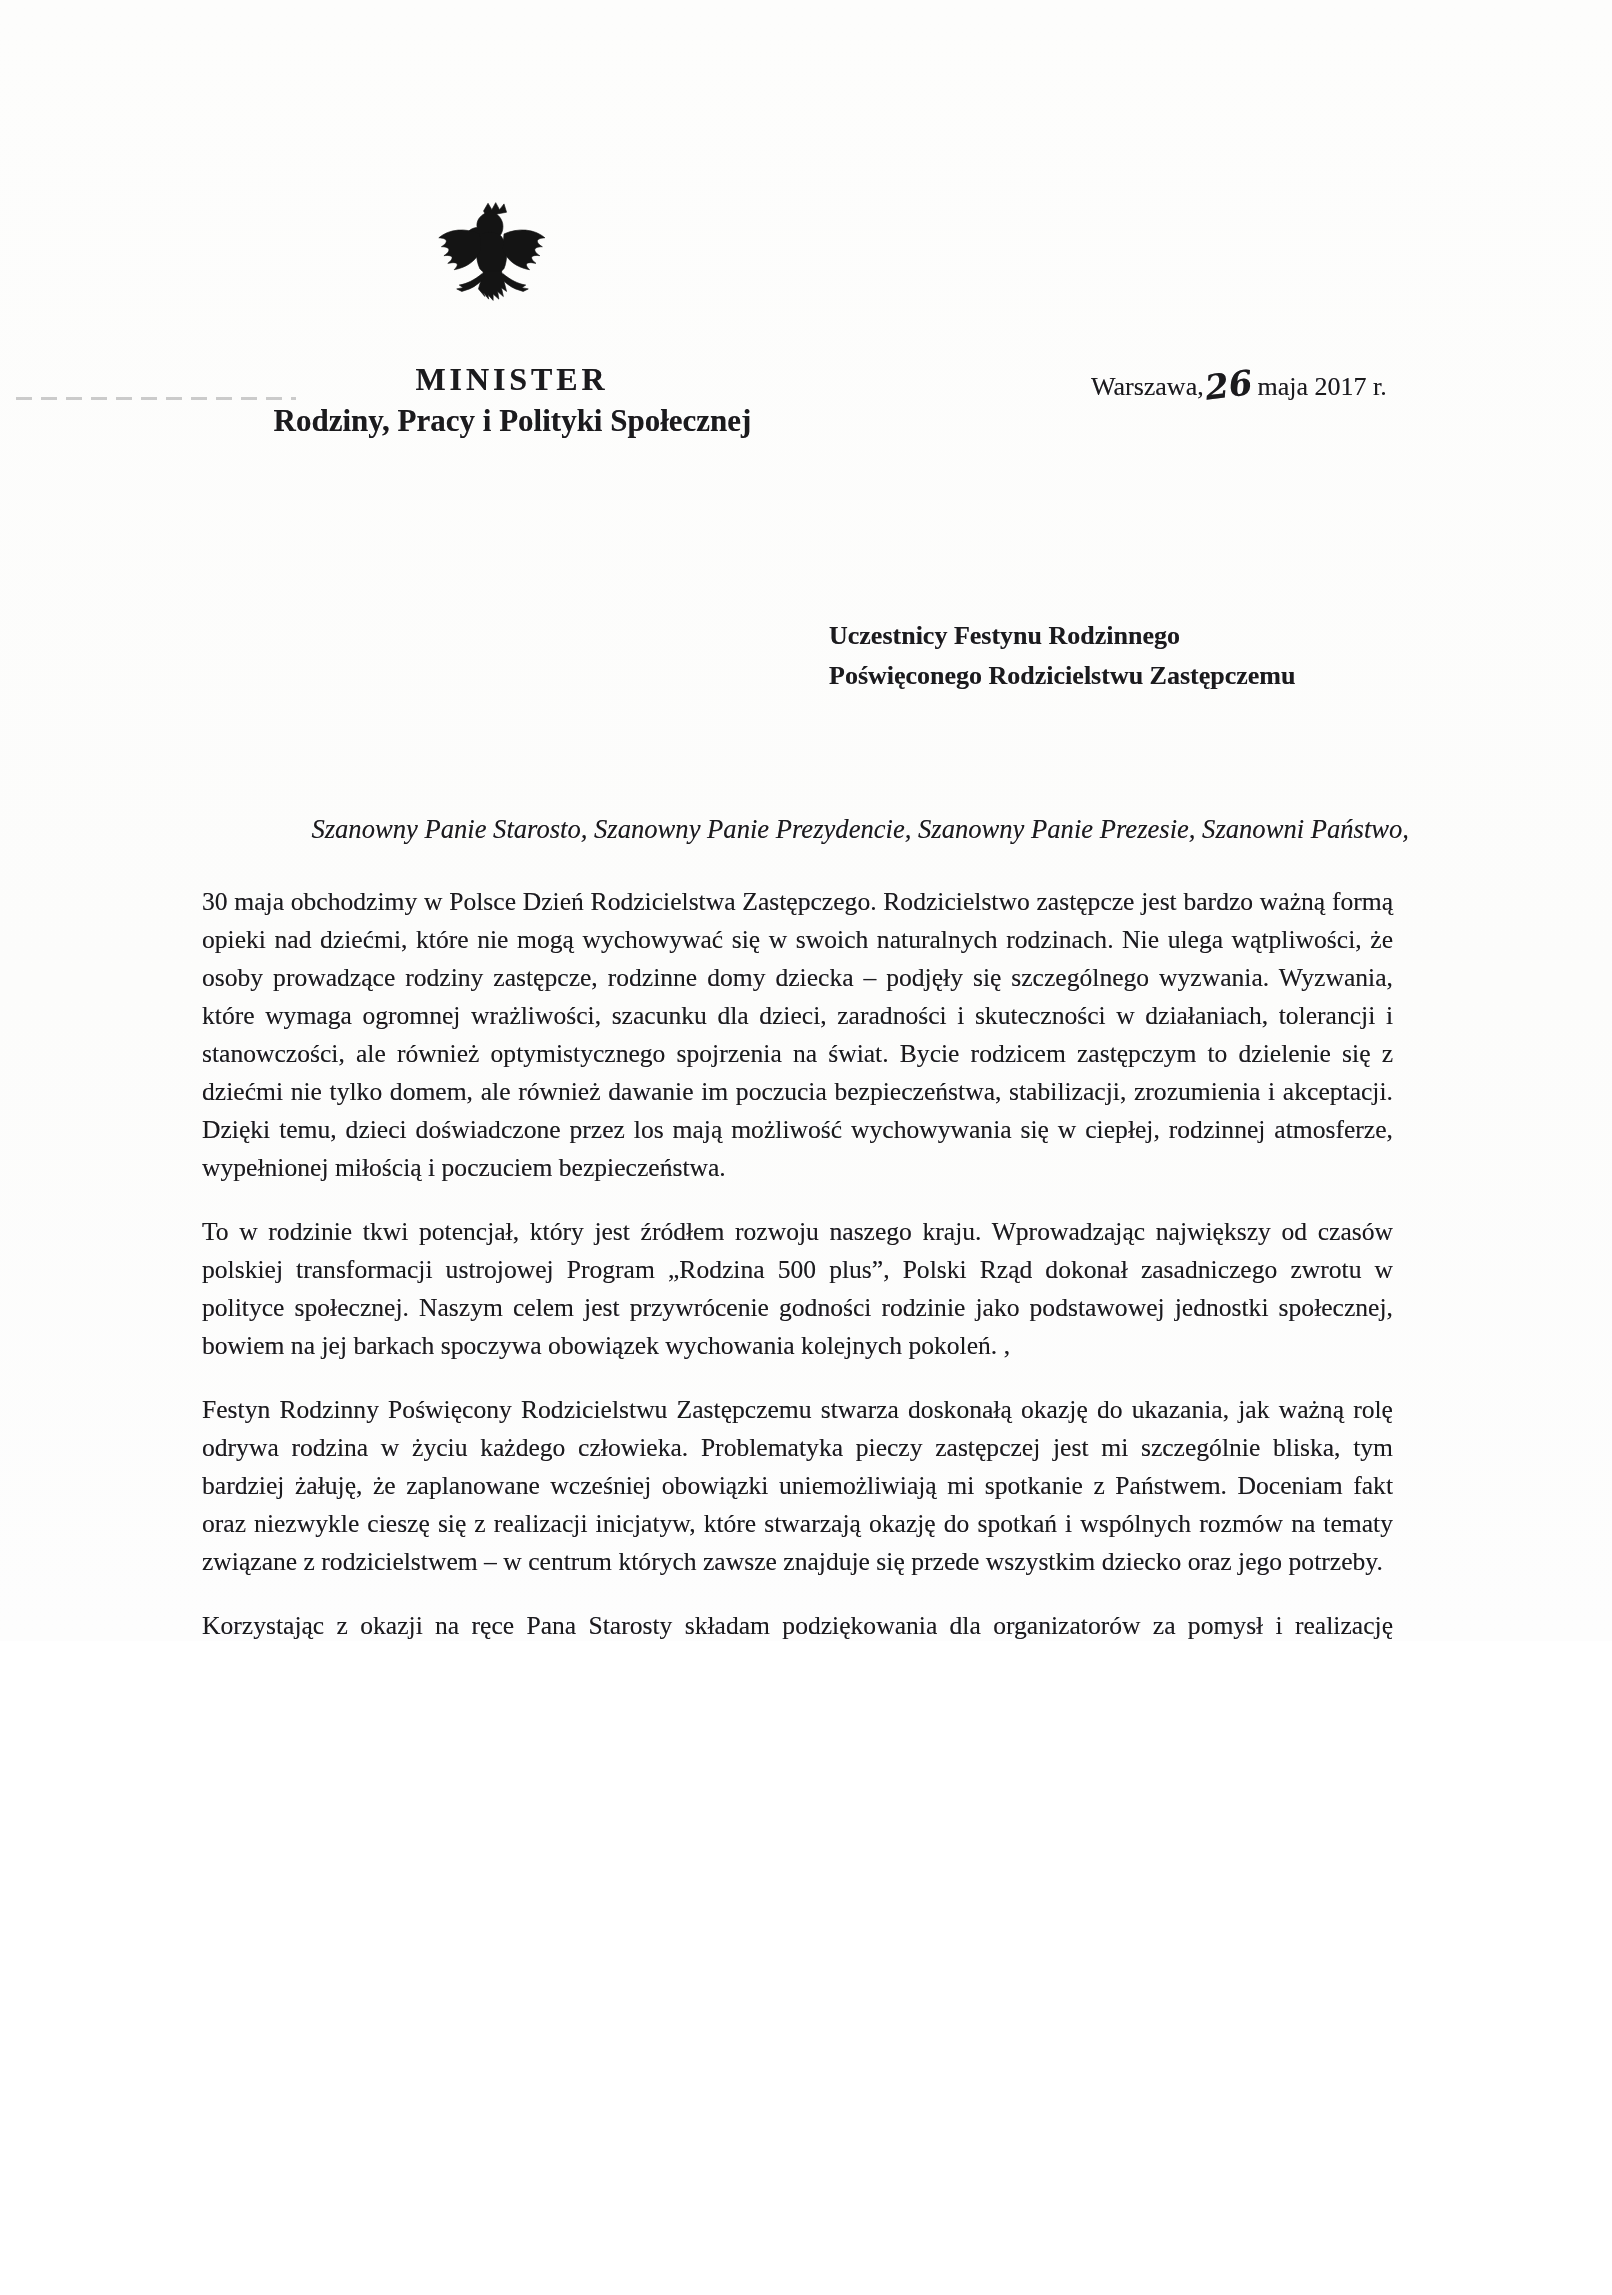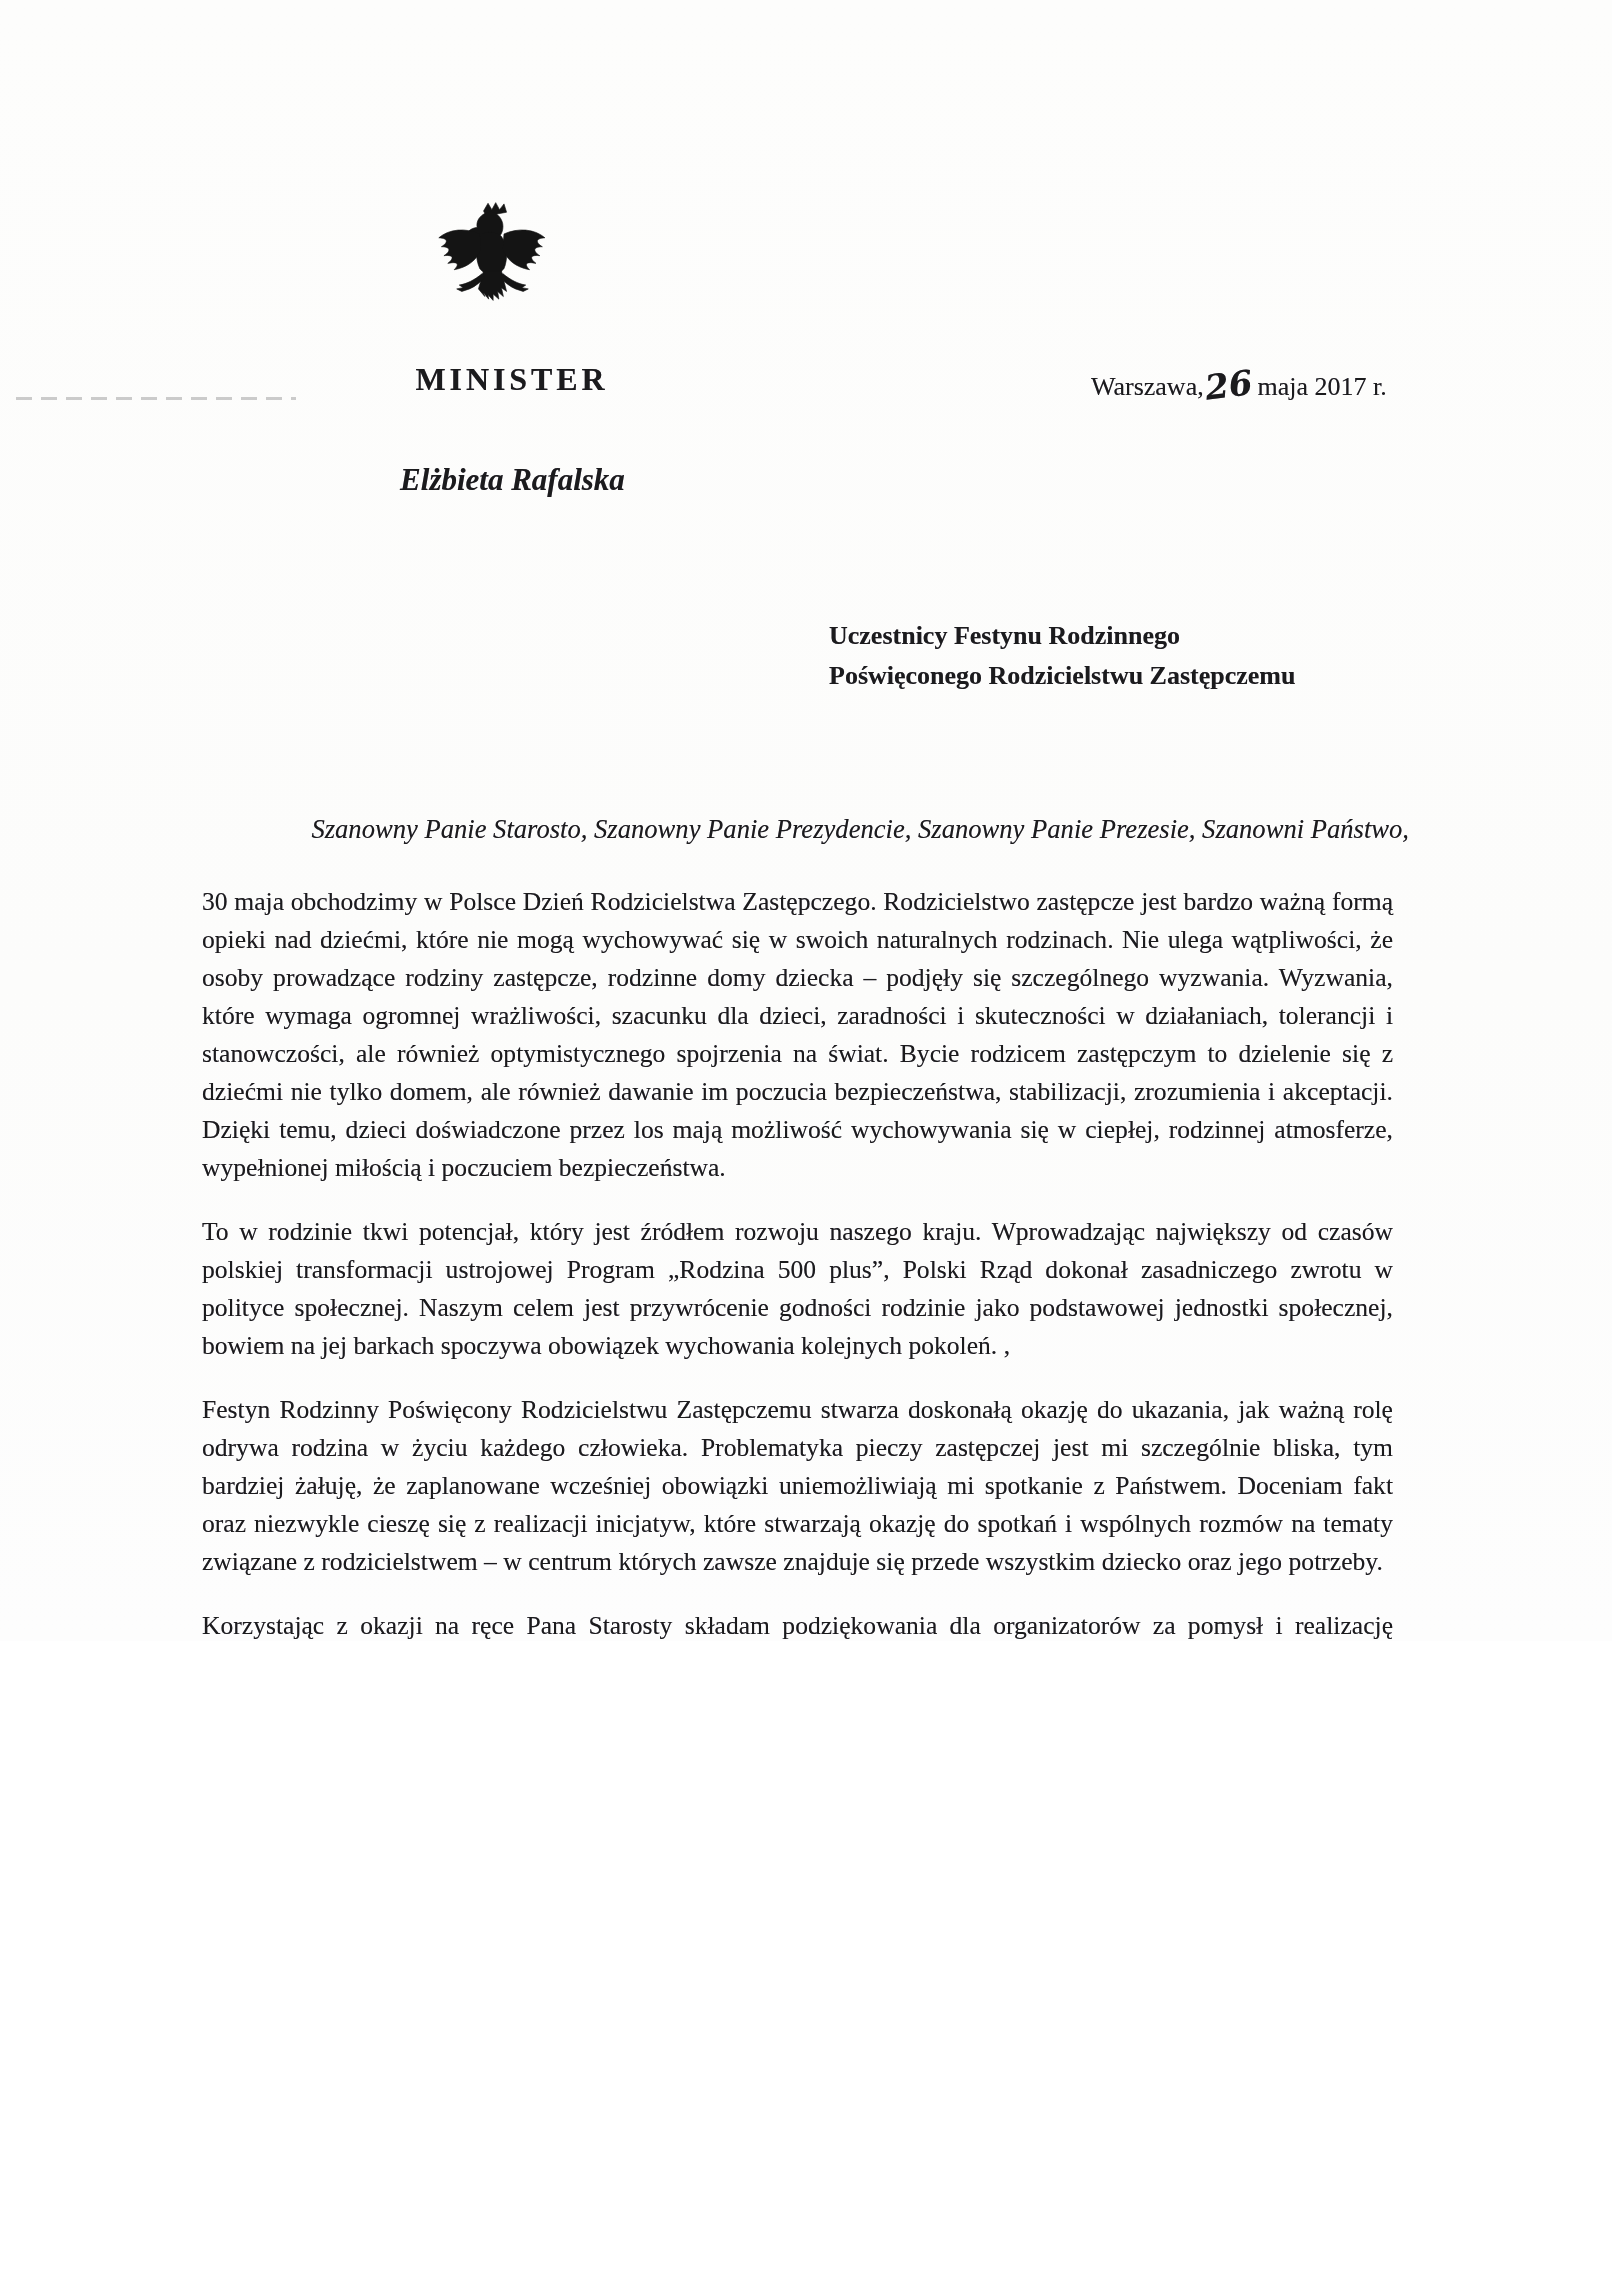--- a/index.html
+++ b/index.html
@@ -96,21 +96,21 @@
       <path d="M76,108 L104,108 L112,140 L104,134 L107,148 L98,140 L100,152 L91,144 L91,154 L83,145 L84,152 L76,142 L78,148 L68,136 Z"></path>
 
       <path d="M74,112 C62,122 50,128 38,130 L44,134 L34,136 L42,140 L54,136 C64,132 72,124 78,118 Z"></path>
       <path d="M106,112 C118,122 130,128 142,130 L136,134 L146,136 L138,140 L126,136 C116,132 108,124 102,118 Z"></path>
     </g>
   </svg>
 
   <div class="scan-dashes"></div>
 
   <div class="hdr-title ink">MINISTER</div>
-  <div class="hdr-name ink">Elżbieta Rafalska</div>
+  <div class="hdr-subtitle ink">Rodziny, Pracy i Polityki Społecznej</div>
 
   <div class="dateline ink"><span>Warszawa,</span><span class="hand-day">26</span><span>maja 2017 r.</span></div>
 
   <div class="addressee ink">
     <div>Uczestnicy Festynu Rodzinnego</div>
     <div>Poświęconego Rodzicielstwu Zastępczemu</div>
   </div>
 
   <div class="salutation ink">Szanowny Panie Starosto, Szanowny Panie Prezydencie, Szanowny Panie Prezesie, Szanowni Państwo,</div>
 

